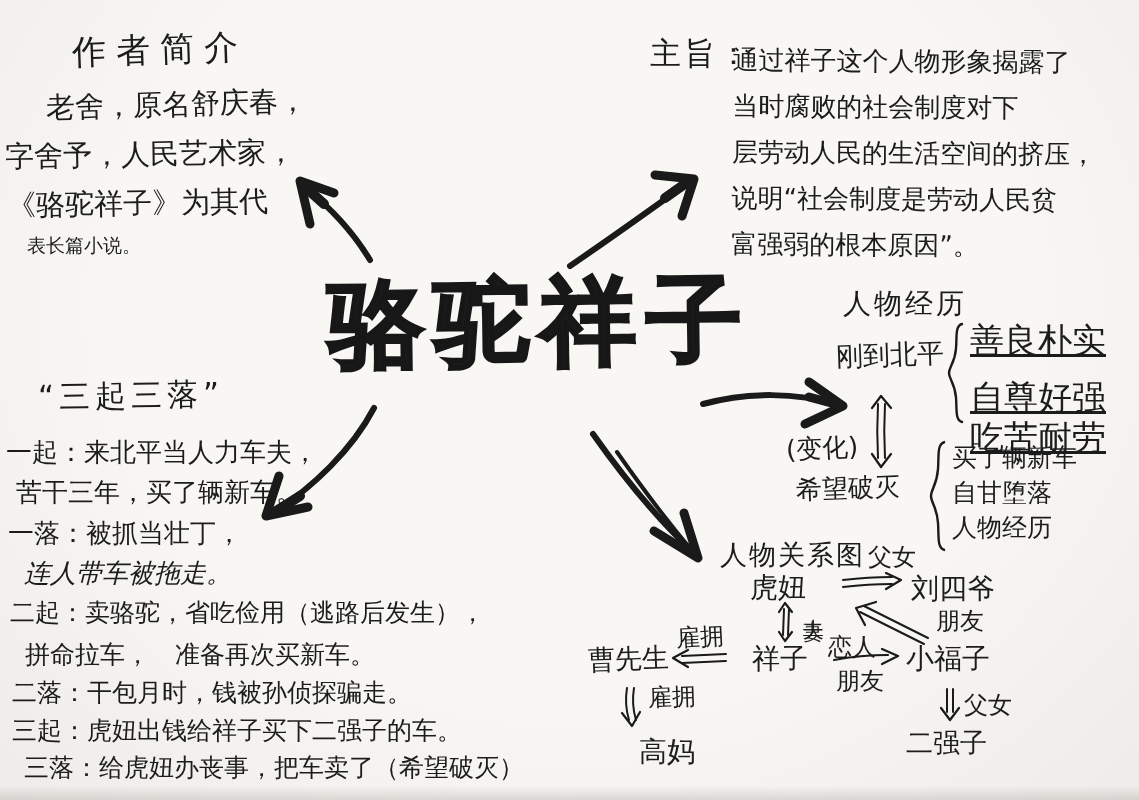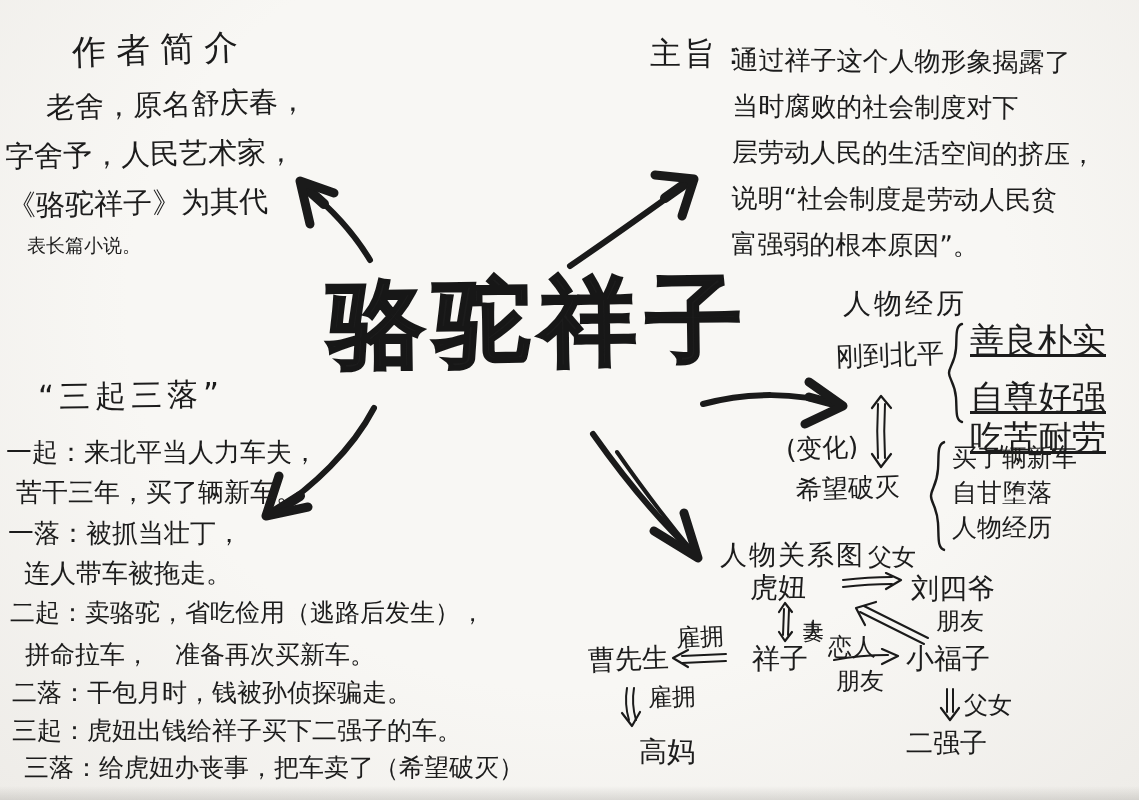--- a/index.html
+++ b/index.html
@@ -64,21 +64,21 @@
   <svg class="svgabs ink" style="left:584px;top:427px;" width="130" height="145" viewBox="0 0 130 145">
     <path d="M9,7 C45,58 80,98 110,126" stroke-width="6"></path>
     <path d="M33,25 C63,68 88,100 110,126" stroke-width="4"></path>
     <polyline points="70,104 114,131 100,86" stroke-width="9"></polyline>
   </svg>
 
   <div class="hw" style="left:38px;top:376px;font-size:31px;letter-spacing:5px;transform:rotate(-1deg);">“三起三落”</div>
   <div class="hw" style="left:6px;top:436px;font-size:26px;">一起：来北平当人力车夫，</div>
   <div class="hw" style="left:16px;top:476px;font-size:26px;">苦干三年，买了辆新车。</div>
   <div class="hw" style="left:8px;top:517px;font-size:26px;">一落：被抓当壮丁，</div>
-  <div class="hw" style="left:24px;top:557px;font-size:26px;">连人带车被拖走。</div>
+  <div class="hw" style="left:24px;top:557px;font-size:26px;font-style:italic;">连人带车被拖走。</div>
   <div class="hw" style="left:10px;top:597px;font-size:25px;">二起：卖骆驼，省吃俭用（逃路后发生），</div>
   <div class="hw" style="left:14px;top:639px;font-size:25px;margin-left:11px;">拼命拉车，　准备再次买新车。</div>
   <div class="hw" style="left:12px;top:677px;font-size:25px;">二落：干包月时，钱被孙侦探骗走。</div>
   <div class="hw" style="left:12px;top:715px;font-size:25px;text-align:right;">三起：虎妞出钱给祥子买下二强子的车。</div>
   <div class="hw" style="left:16px;top:752px;font-size:25px;margin-left:8px;">三落：给虎妞办丧事，把车卖了（希望破灭）</div>
 
   <div class="hw" style="left:843px;top:286px;font-size:28px;letter-spacing:3px;">人物经历</div>
   <div class="hw" style="left:836px;top:338px;font-size:27px;transform:rotate(-2deg);">刚到北平</div>
 
   <svg class="svgabs ink" style="left:946px;top:322px;" width="20" height="102" viewBox="0 0 20 100" preserveAspectRatio="none">

